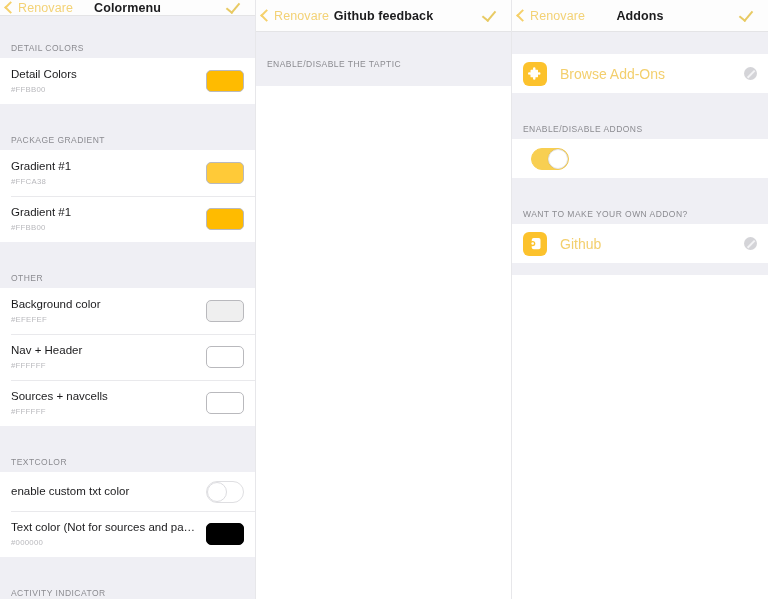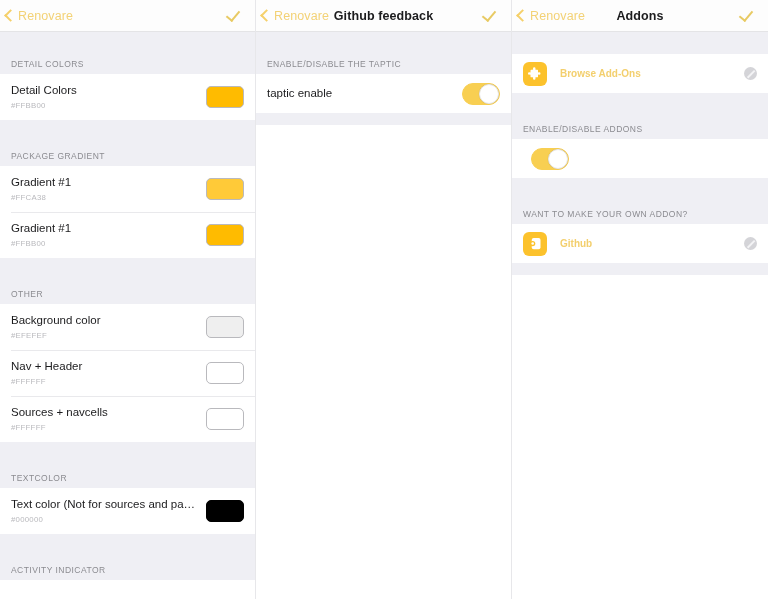--- a/index.html
+++ b/index.html
@@ -168,27 +168,26 @@
     width: 24px; height: 24px;
     border-radius: 6px;
     background: #fcc22c;
     flex: none;
     margin-right: 13px;
     position: relative;
     display: flex; align-items: center; justify-content: center;
   }
   .app-icon svg { display: block; }
   .addon-label {
-    font-size: 10px;
+    font-size: 14px;
     color: #f3cf6d;
     flex: 1;
     white-space: nowrap;
     overflow: hidden;
     text-overflow: ellipsis;
-    font-weight: bold;
   }
   .accessory {
     width: 13px; height: 13px;
     border-radius: 50%;
     background: #d4d4d8;
     flex: none;
     position: relative;
     margin-left: 6px;
   }
   .accessory::after {
@@ -208,20 +207,21 @@
 <body>
 
 <div class="screen">
 
   <div class="panel panel-col">
     <div class="navbar">
       <div class="nav-back">
         <span class="chev"></span>
         <span class="nav-back-label">Renovare</span>
       </div>
+      <div class="nav-title">Colormenu</div>
       <div class="nav-check"></div>
     </div>
 
     <div class="panel-body">
       <div class="gap gap-top"></div>
 
       <div class="section-header">DETAIL COLORS</div>
       <div class="group">
         <div class="row tall">
           <div class="row-text">
@@ -273,20 +273,28 @@
             <div class="row-title">Sources + navcells</div>
             <div class="row-sub">#FFFFFF</div>
           </div>
           <div class="swatch" style="background:#FFFFFF"></div>
         </div>
       </div>
       <div class="section-gap"></div>
 
       <div class="section-header">TEXTCOLOR</div>
       <div class="group">
+        <div class="row">
+          <div class="row-text">
+            <div class="row-title">enable custom txt color</div>
+          </div>
+          <div class="toggle">
+            <span class="knob"></span>
+          </div>
+        </div>
         <div class="row tall">
           <div class="row-text">
             <div class="row-title">Text color (Not for sources and pac...</div>
             <div class="row-sub">#000000</div>
           </div>
           <div class="swatch" style="background:#000000;border-color:#000000"></div>
         </div>
       </div>
       <div class="section-gap"></div>
 
@@ -301,30 +309,20 @@
         <span class="chev"></span>
         <span class="nav-back-label">Renovare</span>
       </div>
       <div class="nav-title">Github feedback</div>
       <div class="nav-check"></div>
     </div>
 
     <div class="panel-body">
       <div class="gap gap-top"></div>
       <div class="section-header">ENABLE/DISABLE THE TAPTIC</div>
-      <div class="group">
-        <div class="row">
-          <div class="row-text">
-            <div class="row-title">taptic enable</div>
-          </div>
-          <div class="toggle on">
-            <span class="knob"></span>
-          </div>
-        </div>
-      </div>
       <div class="footer-strip"></div>
     </div>
     <div class="tail-white"></div>
   </div>
 
   <div class="panel panel-col">
     <div class="navbar">
       <div class="nav-back">
         <span class="chev"></span>
         <span class="nav-back-label">Renovare</span>

